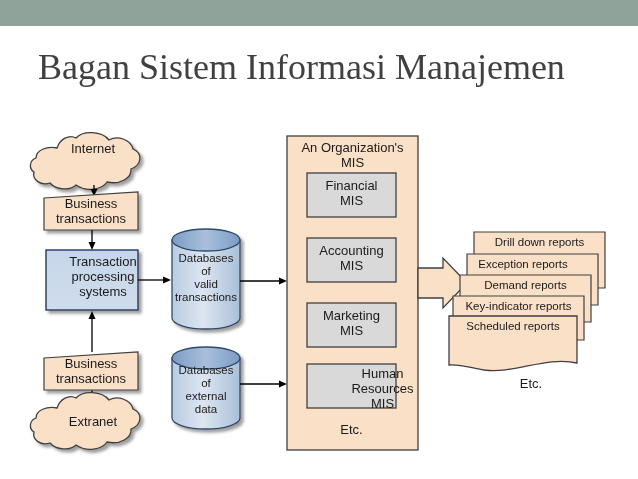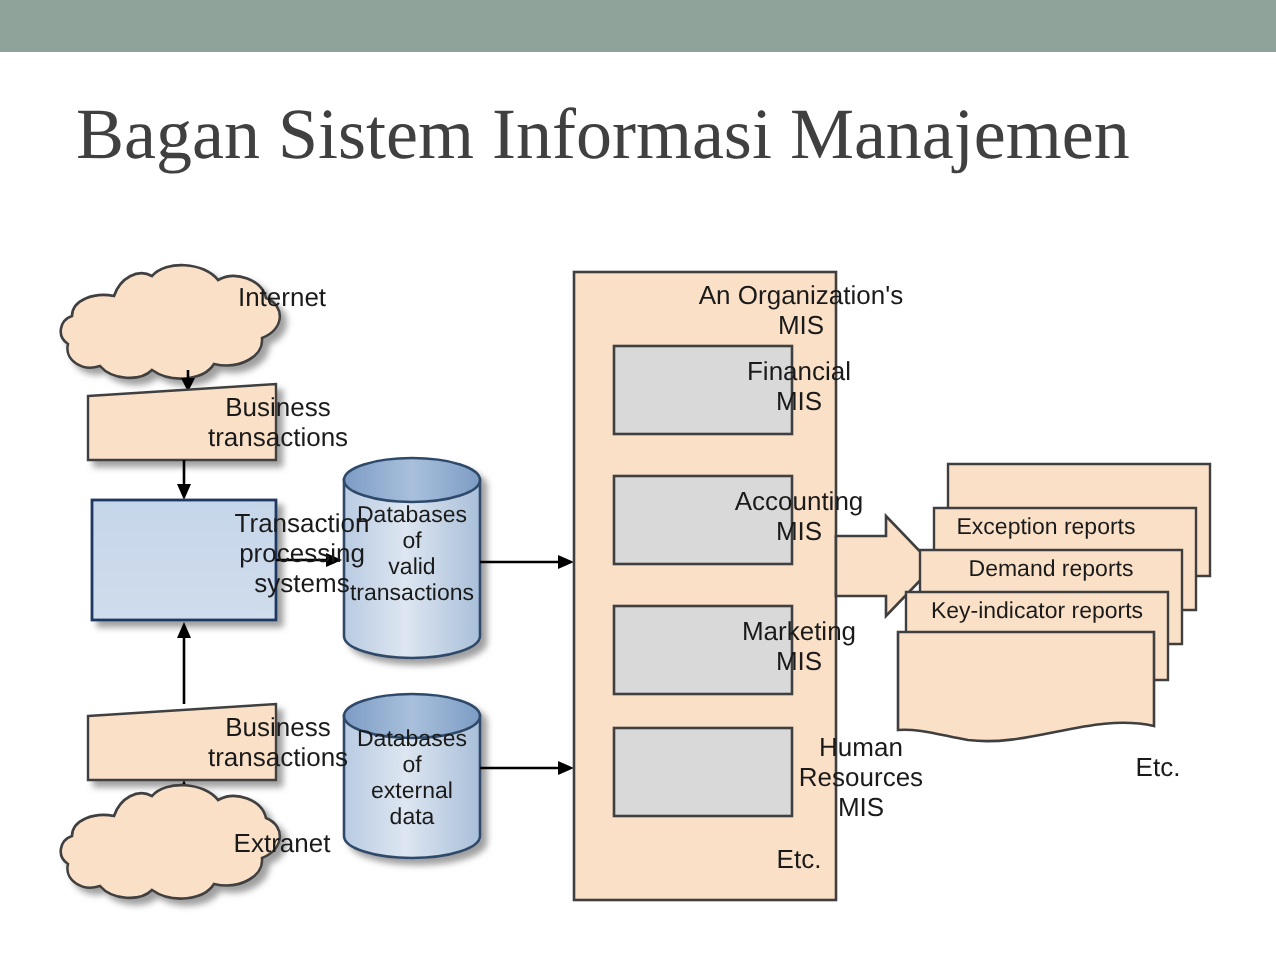--- a/index.html
+++ b/index.html
@@ -29,21 +29,21 @@
   svg.diagram{position:absolute;left:0;top:0;width:638px;height:479px;}
 
   .lbl{
     position:absolute;
     font-family:"Liberation Sans", sans-serif;
     color:#1a1a1a;
     text-align:center;
     line-height:14px;
     white-space:pre-line;
   }
-  .lbl.s13{font-size:13px;line-height:15px;margin-left:48px;}
+  .lbl.s13{font-size:13px;line-height:15px;}
   .lbl.s115{font-size:11.5px;line-height:13px;}
 </style>
 </head>
 <body>
 
 <div id="slide">
 
   <div class="topbar"></div>
 
   <div class="title">Bagan Sistem Informasi Manajemen</div>
@@ -229,23 +229,25 @@
 
   <div class="lbl s13" style="left:307px;top:308px;width:89px;">Marketing
 MIS</div>
 
   <div class="lbl s13" style="left:307px;top:366px;width:89px;padding-left:31px;">Human
 Resources
 MIS</div>
 
   <div class="lbl s13" style="left:307px;top:422px;width:89px;">Etc.</div>
 
+  <div class="lbl s115" style="left:474px;top:236px;width:131px;">Drill down reports</div>
 
   <div class="lbl s115" style="left:467px;top:258px;width:112px;">Exception reports</div>
 
   <div class="lbl s115" style="left:460px;top:279px;width:131px;">Demand reports</div>
 
   <div class="lbl s115" style="left:453px;top:300px;width:131px;">Key-indicator reports</div>
 
+  <div class="lbl s115" style="left:449px;top:320px;width:128px;">Scheduled reports</div>
 
   <div class="lbl s13" style="left:476px;top:376px;width:110px;">Etc.</div>
 
 </div>
 
 </body></html>

